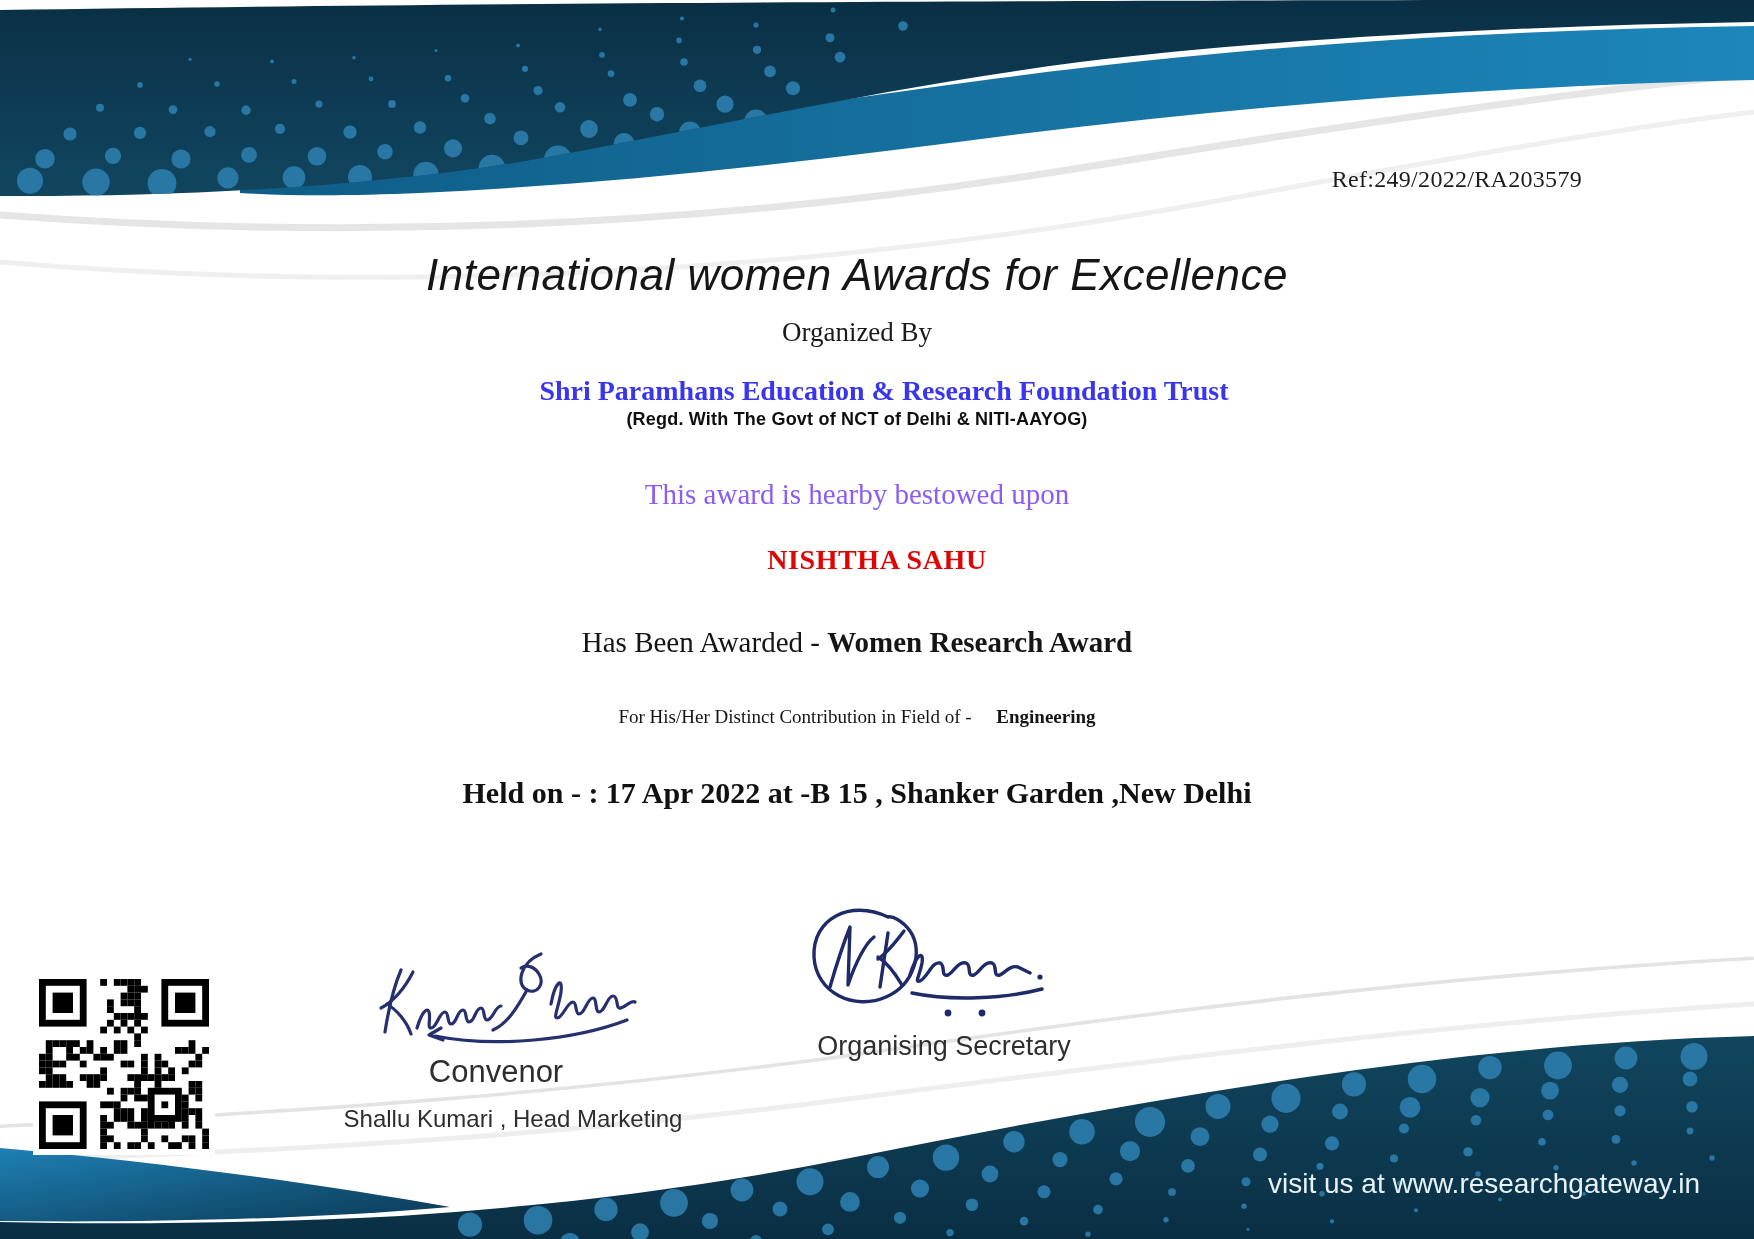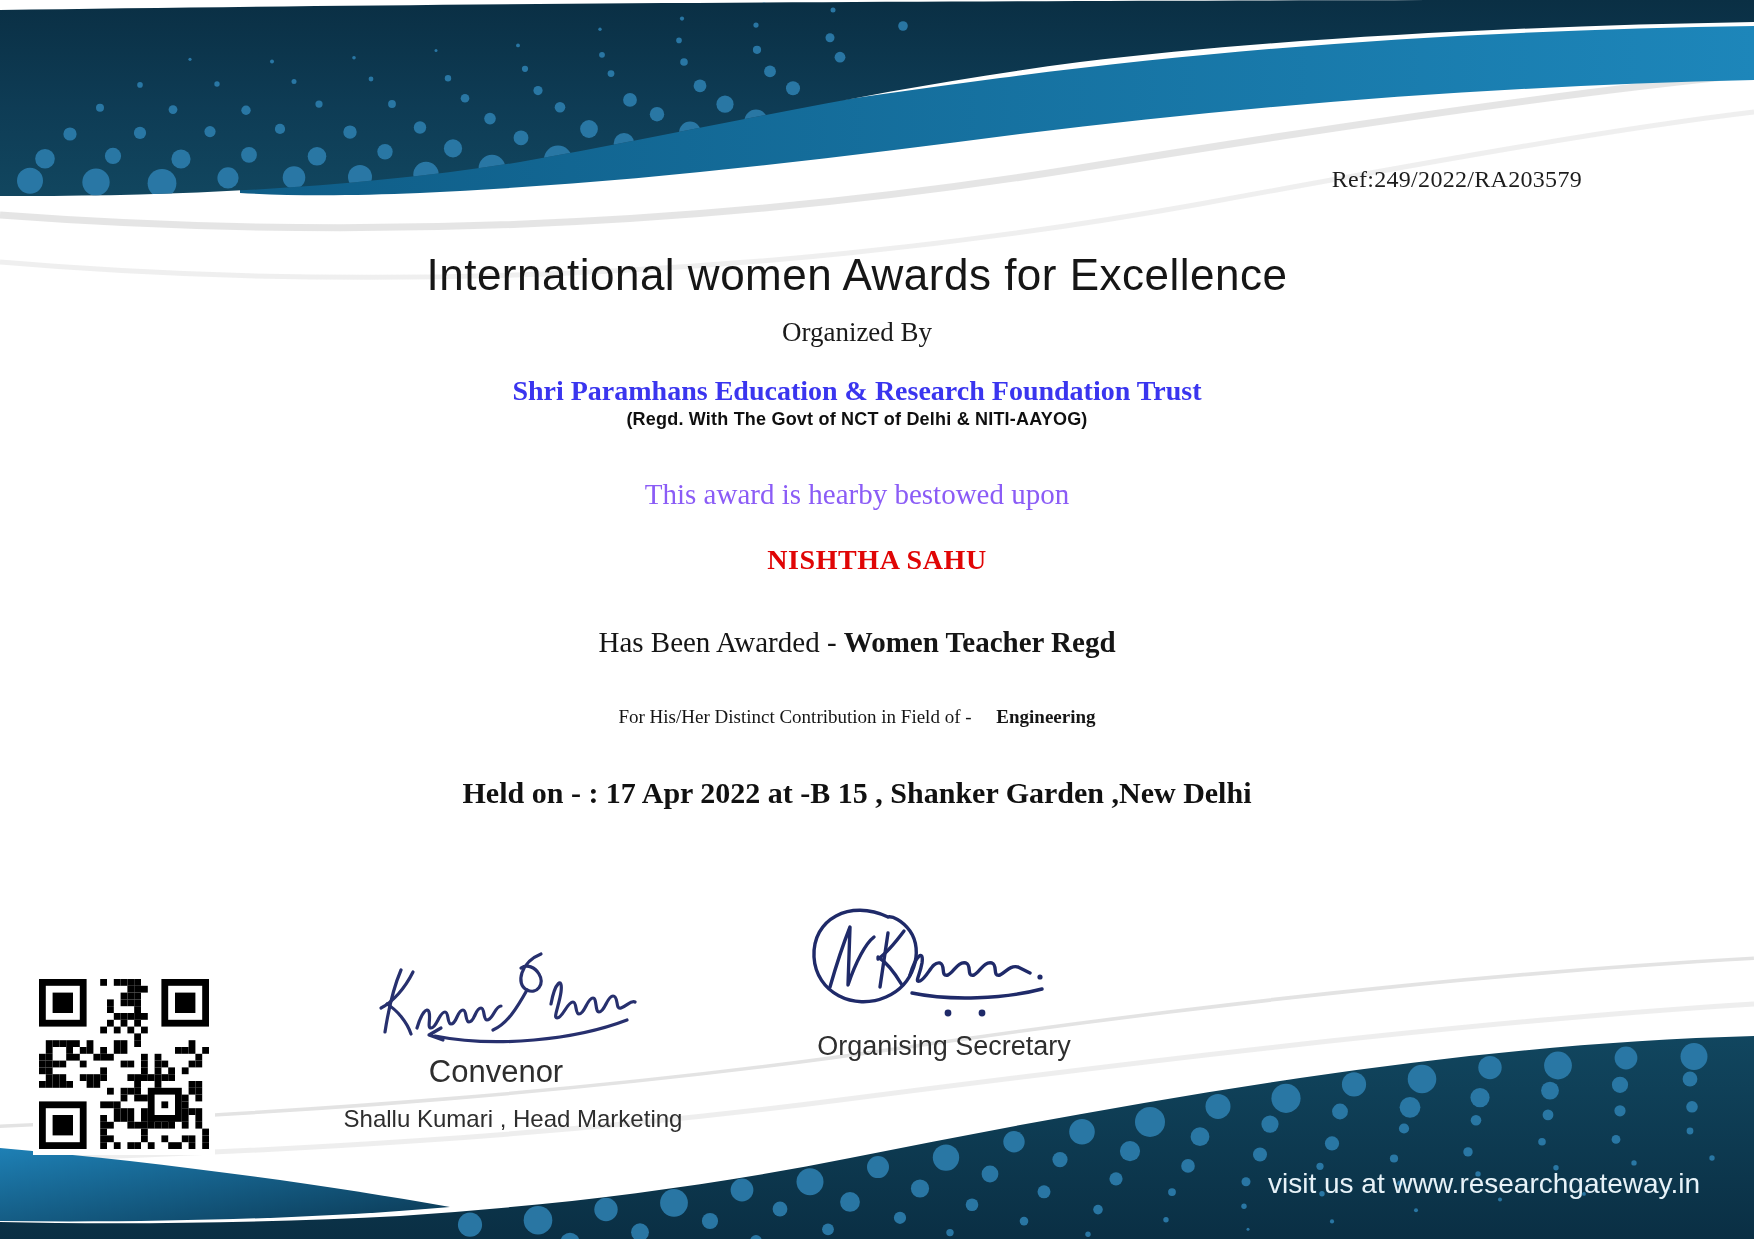--- a/index.html
+++ b/index.html
@@ -5,23 +5,23 @@
   html,body{margin:0;padding:0;background:#ffffff;}
   .certificate{
     position:relative;width:1754px;height:1239px;overflow:hidden;
     background:#ffffff;font-family:"Liberation Serif",serif;color:#141414;padding-left:22px;
   }
   .deco{position:absolute;left:0;pointer-events:none;}
   #deco-top{top:0;}
   #deco-bottom{bottom:0;}
   .line{position:absolute;left:0;width:1714px;text-align:center;white-space:nowrap;}
   .ref{position:absolute;top:166px;right:194px;font-size:24px;color:#1d1d1d;letter-spacing:.3px;}
-  .title{top:250px;font-family:"Liberation Sans",sans-serif;font-size:44px;font-weight:500;color:#161616;letter-spacing:.5px;}
+  .title{top:250px;font-family:"Liberation Sans",sans-serif;font-size:44px;font-weight:500;color:#161616;letter-spacing:.5px;font-style:italic;}
   .organized{top:317px;font-size:27px;color:#1a1a1a;}
-  .trust{top:375px;font-size:28px;font-weight:bold;color:var(--c-trust-blue,#3a35ef);}
+  .trust{top:375px;font-size:28px;font-weight:bold;color:var(--c-trust-blue,#3a35ef);margin-left:27px;}
   .regd{top:409px;font-family:"Liberation Sans",sans-serif;font-size:18px;font-weight:bold;color:#0f0f0f;letter-spacing:.2px;}
   .bestowed{top:478px;font-size:29px;color:#8b5cf6;}
   .recipient{top:544px;font-size:28px;font-weight:bold;color:var(--c-name-red,#e00505);letter-spacing:.6px;margin-left:20px;}
   .awarded{top:626px;font-size:29px;color:#151515;}
   .awarded b{font-size:29px;}
   .field{top:706px;font-size:19px;color:#151515;}
   .field b{margin-left:20px;}
   .held{top:776px;font-size:30px;font-weight:bold;color:#111;}
   .sig-svg{position:absolute;}
   .sans-label{position:absolute;font-family:"Liberation Sans",sans-serif;color:#2e2e2e;text-align:center;white-space:nowrap;}
@@ -254,21 +254,21 @@
 
   <div class="ref">Ref:249/2022/RA203579</div>
 
   <div class="line title">International women Awards for Excellence</div>
   <div class="line organized">Organized By</div>
   <div class="line trust">Shri Paramhans Education &amp; Research Foundation Trust</div>
   <div class="line regd">(Regd. With The Govt of NCT of Delhi &amp; NITI-AAYOG)</div>
   <div class="line bestowed">This award is hearby bestowed upon</div>
   <div class="line recipient">NISHTHA SAHU</div>
 
-  <div class="line awarded"><span>Has Been Awarded - </span><b>Women Teacher Regd</b></div>
+  <div class="line awarded"><span>Has Been Awarded - </span><b>Women Research Award</b></div>
 
   <div class="line field"><span>For His/Her Distinct Contribution in Field of - </span><b>Engineering</b></div>
 
   <div class="line held">Held on - : 17 Apr 2022 at -B 15 , Shanker Garden ,New Delhi</div>
 
   <svg class="sig-svg" style="left:365px;top:940px;" width="290" height="115" viewBox="0 0 290 115" fill="none" stroke="#27306e" stroke-width="3.2" stroke-linecap="round" stroke-linejoin="round">
     <path d="M20,92 C24,66 30,44 36,30"></path>
     <path d="M48,32 C40,48 28,62 16,68"></path>
     <path d="M22,64 C32,70 42,82 46,94"></path>
     <path d="M52,88 C56,74 62,66 64,72 C66,78 62,88 66,88 C72,88 74,72 80,72 C84,72 82,84 86,84 C92,84 92,70 98,70 C102,70 100,82 104,82 C110,82 110,68 116,68 C120,68 118,80 122,80 C128,80 130,66 136,66"></path>

